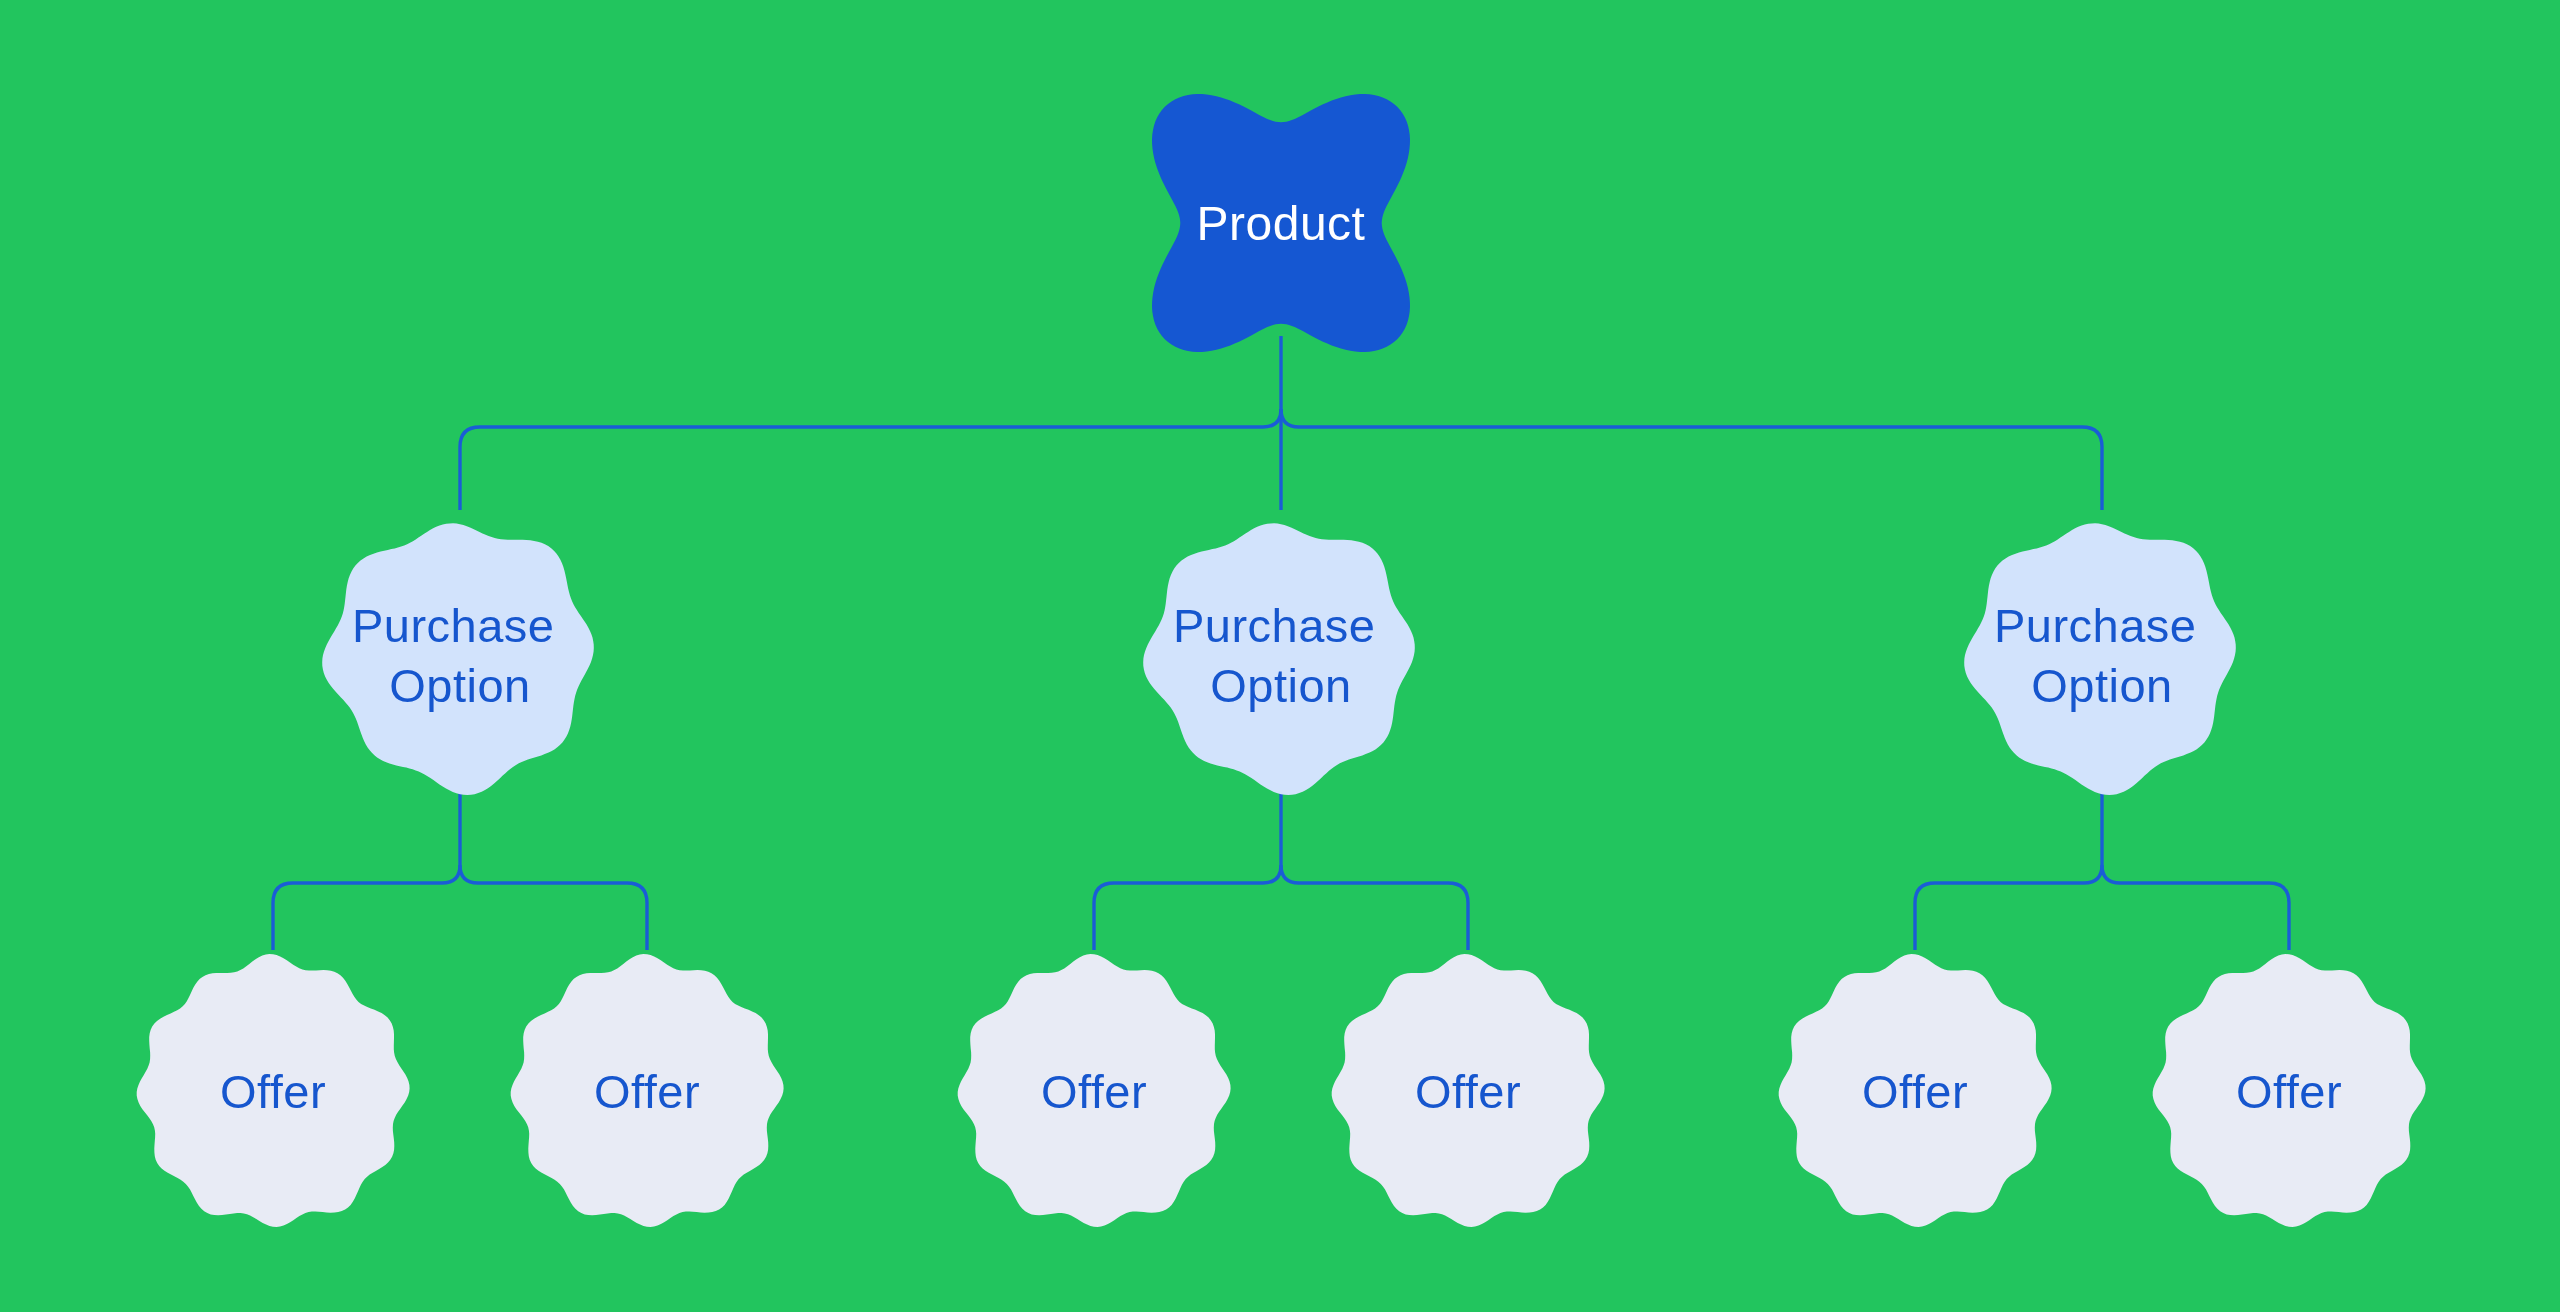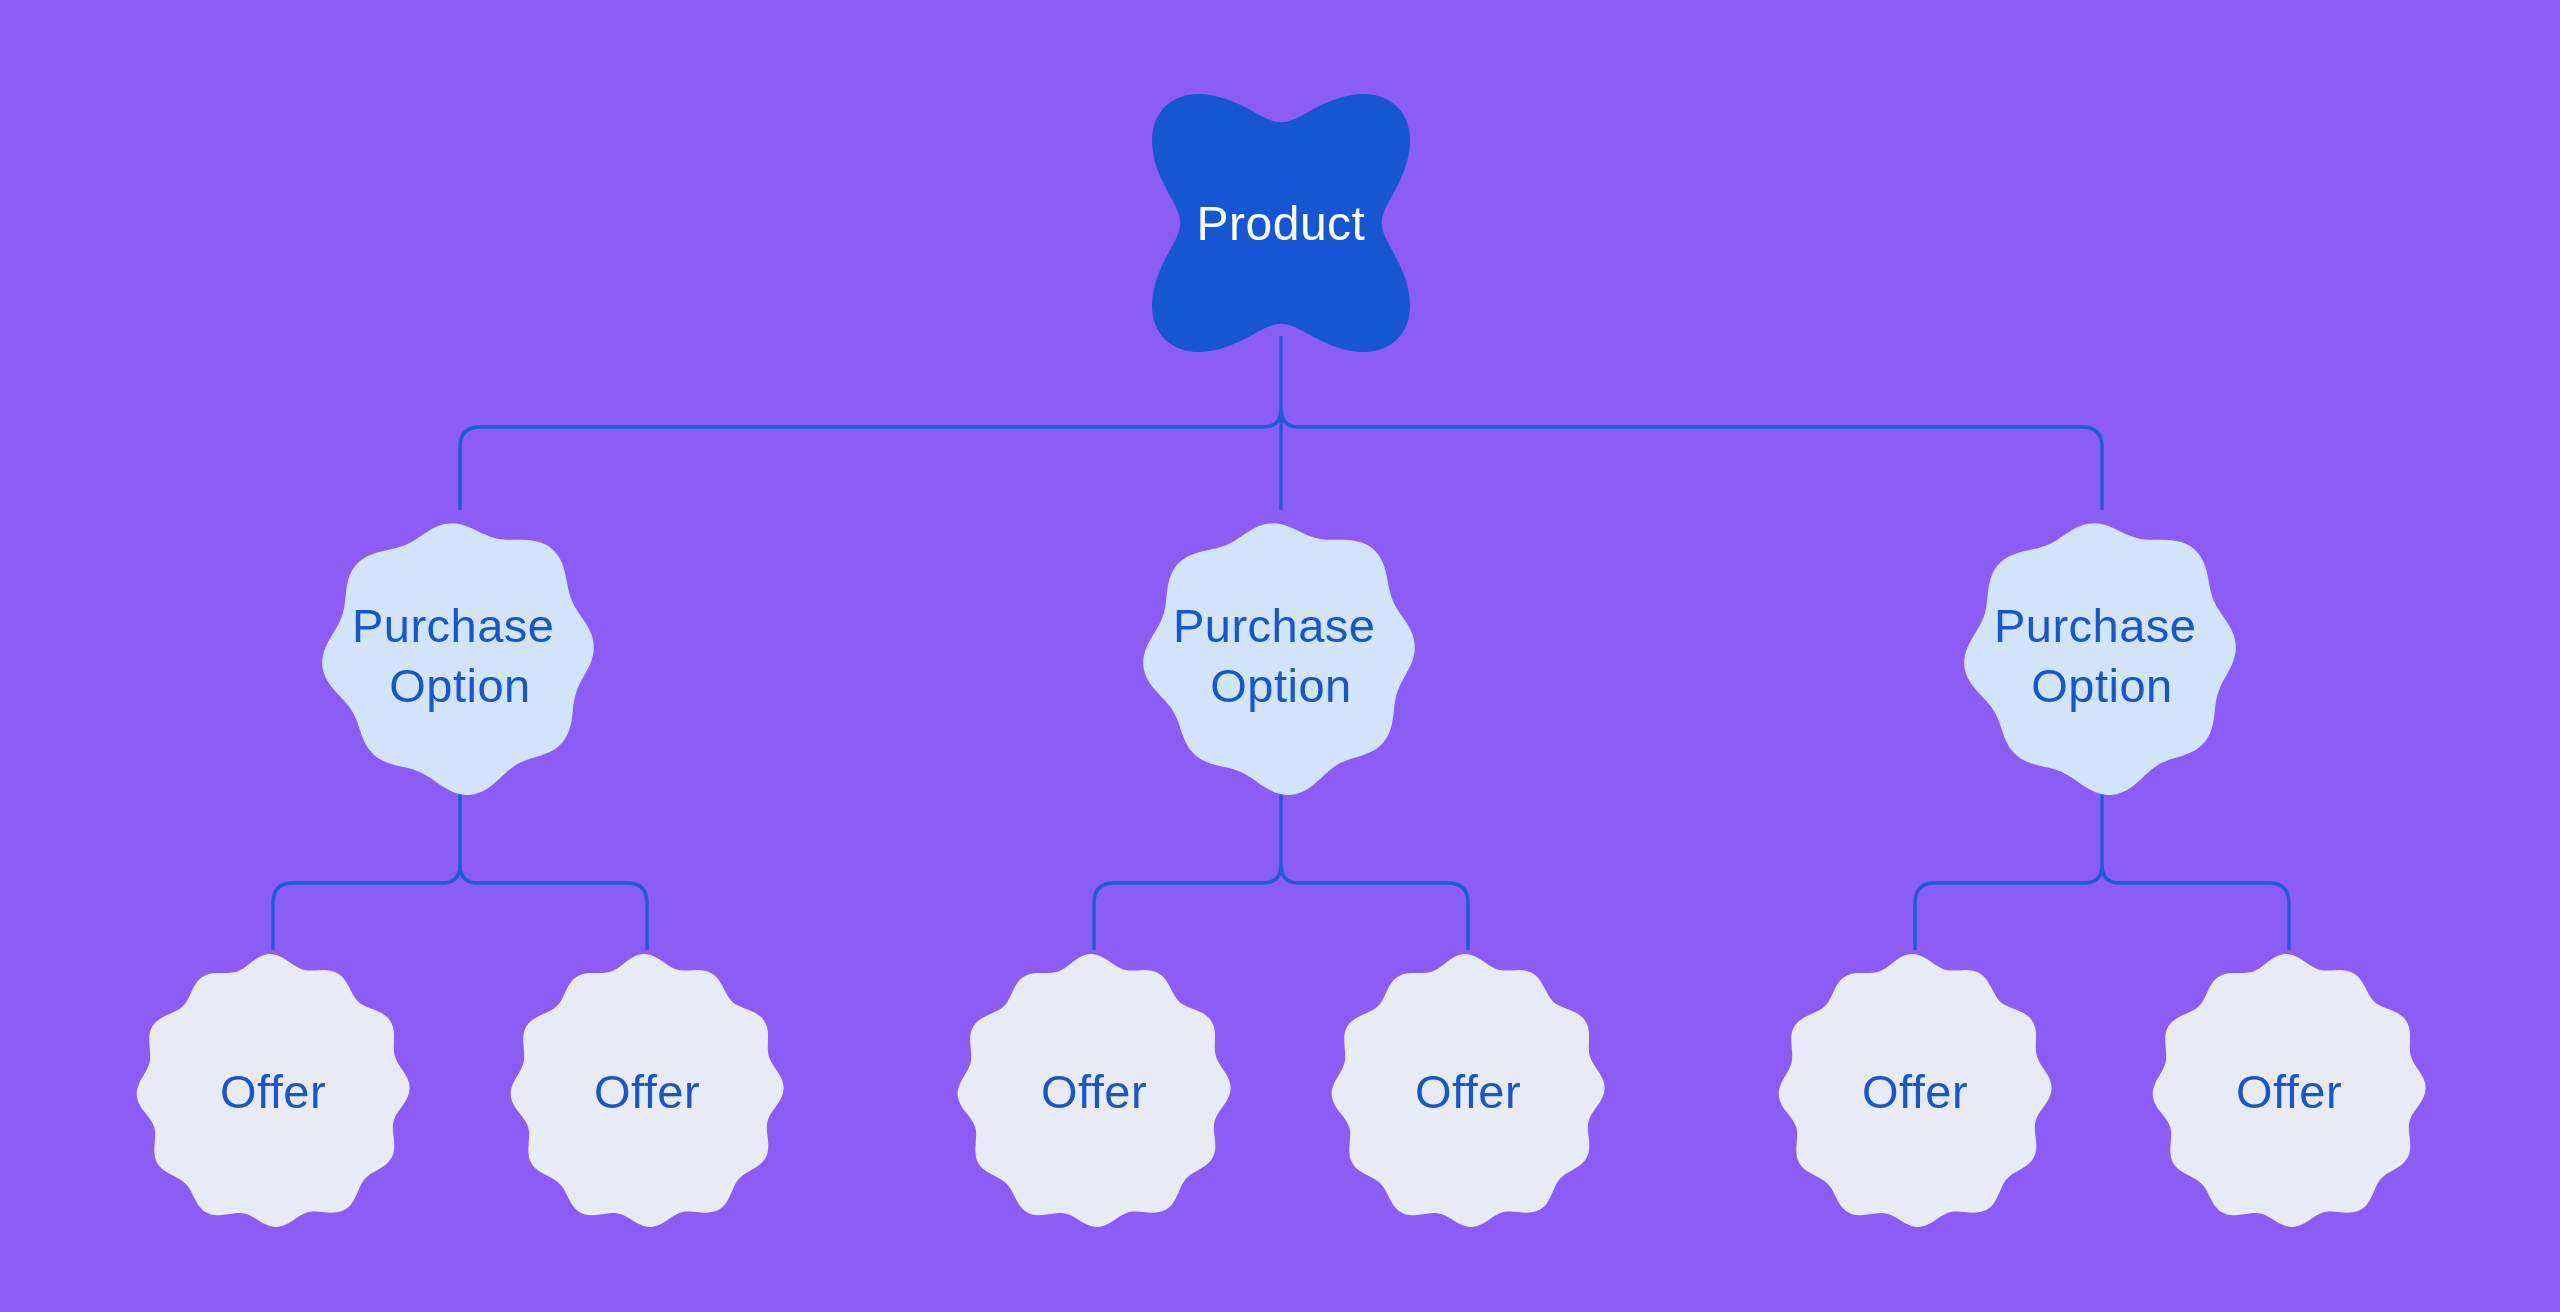--- a/index.html
+++ b/index.html
@@ -4,21 +4,21 @@
 <style>
   html, body {
     margin: 0;
     padding: 0;
     background: #ffffff;
   }
   .stage {
     position: relative;
     width: 2560px;
     height: 1312px;
-    background: #8b5cf6;
+    background: #22c55e;
     overflow: hidden;
     font-family: "Liberation Sans", sans-serif;
   }
   svg.canvas {
     position: absolute;
     left: 0;
     top: 0;
     width: 2560px;
     height: 1312px;
     display: block;

